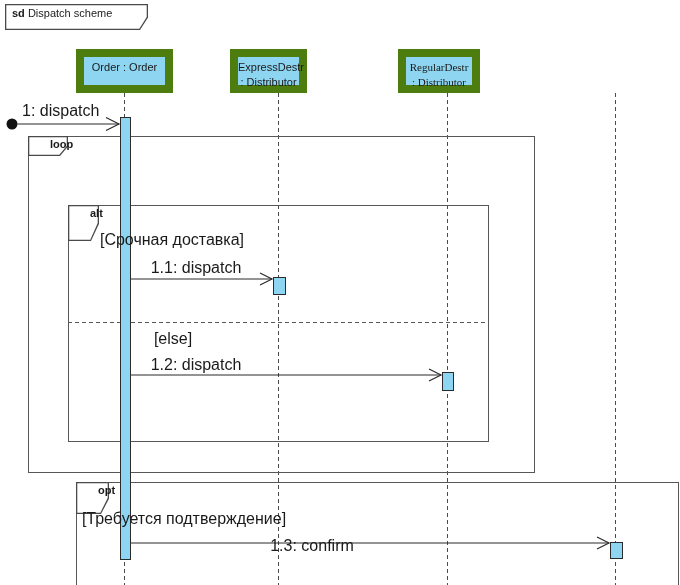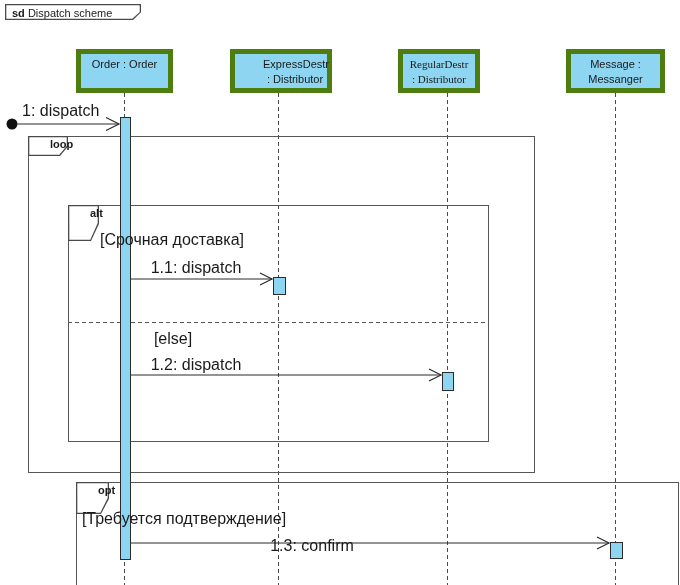--- a/index.html
+++ b/index.html
@@ -49,21 +49,21 @@
     position: absolute; left: 22px; top: 2px;
     font-size: 11px; font-weight: bold; white-space: nowrap;
   }
   .title-tab .tag-label { font-weight: normal; left: 7px; top: 3px; }
   .title-tab .kw { font-weight: bold; }
   
   .head {
     position: absolute;
     top: 49px; height: 44px;
     background: #8DD5F0;
-    border: 5px solid #4d7c0f;
+    border: 8px solid #4d7c0f;
     box-sizing: border-box;
     z-index: 6;
     text-align: center;
     font-size: 11px;
     line-height: 15px;
     padding-top: 3px;
   }
   
   .activation {
     position: absolute;
@@ -81,21 +81,21 @@
     white-space: nowrap;
     z-index: 7;
   }
   .lbl.centered { transform: translateX(-50%); }
 </style>
 </head>
 <body>
 
 <div class="canvas">
 
-  <div class="tag title-tab" style="left:5px; top:4px; width:136px; height:16px;">
+  <div class="tag title-tab" style="left:5px; top:4px; width:136px; height:26px;padding-left:7px;">
     <div class="tag-border"></div>
     <div class="tag-fill"></div>
     <div class="tag-label"><span class="kw">sd</span> <span>Dispatch scheme</span></div>
   </div>
 
   <div class="lifeline" style="left:124px;"></div>
   <div class="lifeline" style="left:278px;"></div>
   <div class="lifeline" style="left:447px;"></div>
   <div class="lifeline" style="left:615px;"></div>
 
@@ -122,31 +122,27 @@
 
   <div class="activation" style="left:119.5px; top:117px; width:11px; height:443px;"></div>
   <div class="activation" style="left:272.5px; top:277px; width:13px; height:18px;"></div>
   <div class="activation" style="left:441.5px; top:372px; width:12px; height:19px;"></div>
   <div class="activation" style="left:609.5px; top:542px; width:13px; height:17px;"></div>
 
   <div class="head" style="left:76px;  width:97px;">
     <div>Order : Order</div>
     <div></div>
   </div>
-  <div class="head" style="left:230px; width:102px;padding-left:28px;">
+  <div class="head" style="left:230px; width:77px;">
     <div>ExpressDestr</div>
     <div>: Distributor</div>
   </div>
   <div class="head" style="left:398px; width:82px;font-family:Liberation Serif, serif;">
     <div>RegularDestr</div>
     <div>: Distributor</div>
-  </div>
-  <div class="head" style="left:566px; width:99px;">
-    <div>Message :</div>
-    <div>Messanger</div>
   </div>
 
   <svg class="overlay" width="680" height="585" viewBox="0 0 680 585">
     <circle cx="12" cy="124" r="5.5" fill="#111111"></circle>
     <g stroke="#2b2b2b" stroke-width="1.2" fill="none">
       <line x1="17.5" y1="124" x2="119" y2="124"></line>
       <path d="M106 117.5 L119 124 L106 130.5"></path>
       <line x1="131" y1="279" x2="272" y2="279"></line>
       <path d="M260 273 L272 279 L260 285"></path>
       <line x1="131" y1="375" x2="441" y2="375"></line>

